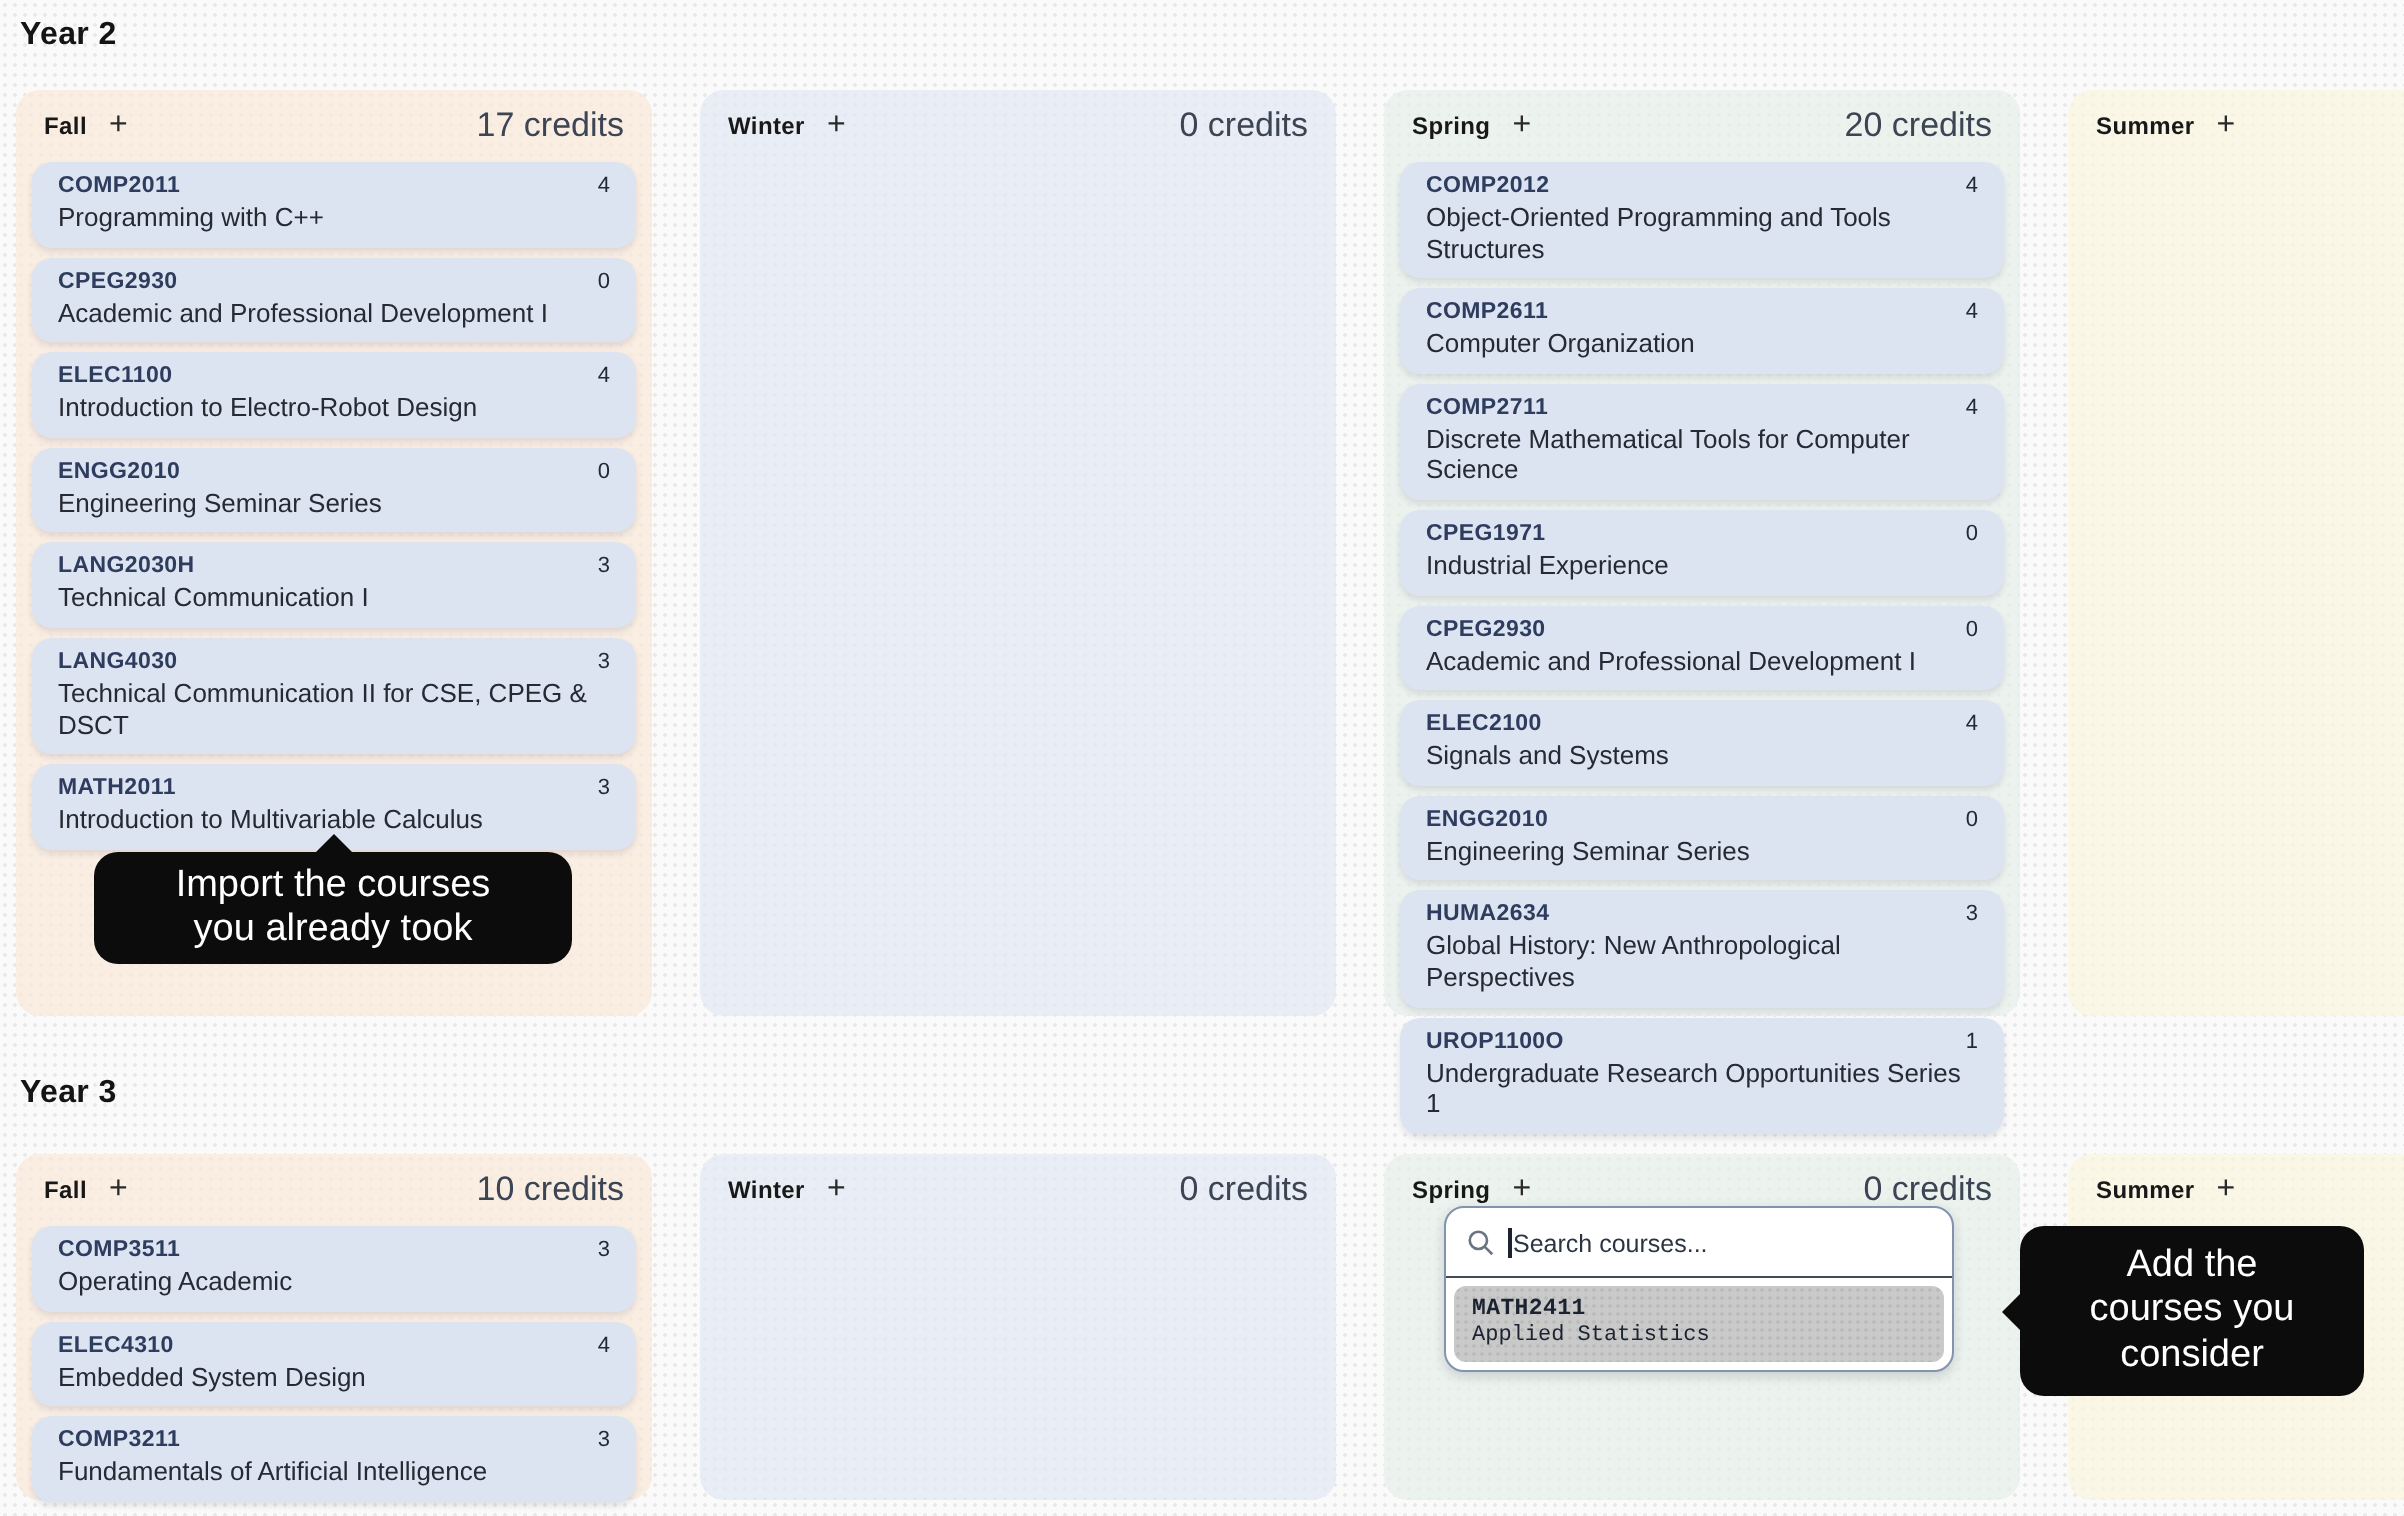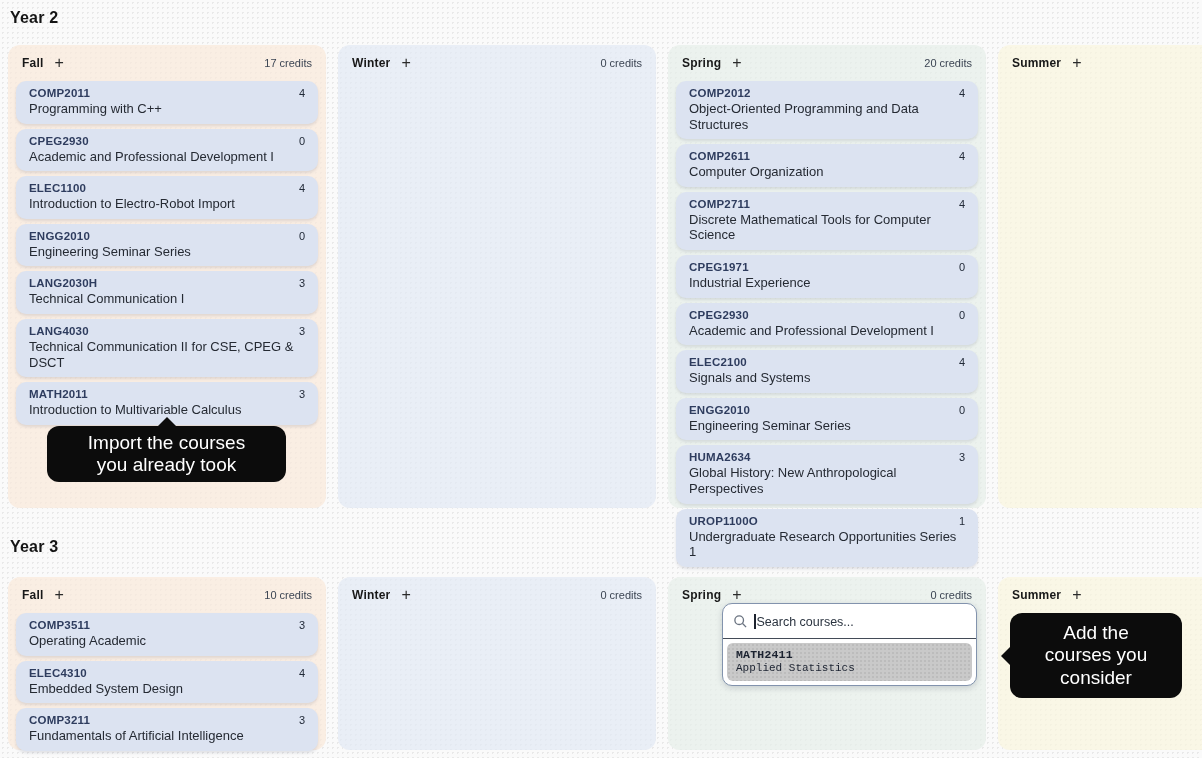--- a/index.html
+++ b/index.html
@@ -10,42 +10,42 @@
     background-image:radial-gradient(#e9e9e9 1px, transparent 1px);
     background-size:5px 5px;
     color:#1b1b1b;
   }
   .page { position:relative; width:1202px; height:758px; overflow:hidden; }
 
   .year-title { font-size:16px; font-weight:700; color:#141414; line-height:20px; letter-spacing:.2px; }
   .year-0 .year-title { margin:8px 0 17px 10px; }
   .year-1 .year-title { margin:29px 0 20px 10px; }
 
-  .columns-row { display:flex; gap:12px; padding-left:8px; align-items:stretch; }
+  .columns-row { display:flex; gap:24px; padding-left:8px; align-items:stretch; }
   .year-0 .columns-row { height:463px; }
   .year-1 .columns-row { height:173px; }
 
   .column {
     flex:0 0 318px; width:318px; border-radius:12px; padding:9px 7px 8px;
     background-image:radial-gradient(rgba(0,0,0,0.02) 1px, transparent 1px);
     background-size:5px 5px;
   }
   .col-fall   { background-color:#faeee3; }
   .col-winter { background-color:#e9eef6; }
   .col-spring { background-color:#ecf2ee; }
   .col-summer { background-color:#faf7e6; }
 
   .col-header { display:flex; align-items:center; padding:0 7px; margin-bottom:9px; height:18px; }
   .col-label { font-size:12px; font-weight:700; color:#181818; letter-spacing:.2px; }
   .add-btn {
     margin-left:11px; background:none; border:none; font-size:16px; font-weight:400;
     color:#2a2a2a; line-height:14px; cursor:pointer; padding:0;
     font-family:"Liberation Sans","DejaVu Sans",sans-serif;
   }
-  .col-credits { margin-left:auto; font-size:11px; color:#3c4553; }
+  .col-credits { margin-left:auto; font-size:17px; color:#3c4553; }
 
   .course-list { display:flex; flex-direction:column; gap:5px; padding:0 1px; }
   .card {
     background:#dce3f1; border-radius:10px; padding:6px 13px 7px;
     box-shadow:0 2px 3px rgba(40,50,80,0.12); cursor:grab;
   }
   .card-top { display:flex; justify-content:space-between; align-items:baseline; }
   .course-code { font-size:11.5px; font-weight:700; color:#2e3c5e; letter-spacing:.2px; }
   .course-credits { font-size:11px; color:#222a38; }
   .course-name { font-size:13px; color:#252a33; margin-top:2px; line-height:1.2; }
@@ -123,21 +123,21 @@
       <span class="course-credits">0</span>
     </div>
     <div class="course-name">Academic and Professional Development I</div>
   </div>
 
   <div class="card">
     <div class="card-top">
       <span class="course-code">ELEC1100</span>
       <span class="course-credits">4</span>
     </div>
-    <div class="course-name">Introduction to Electro-Robot Import</div>
+    <div class="course-name">Introduction to Electro-Robot Design</div>
   </div>
 
   <div class="card">
     <div class="card-top">
       <span class="course-code">ENGG2010</span>
       <span class="course-credits">0</span>
     </div>
     <div class="course-name">Engineering Seminar Series</div>
   </div>
 
@@ -181,21 +181,21 @@
       <span class="col-label">Spring</span>
       <button class="add-btn">+</button>
       <span class="col-credits">20 credits</span>
     </div>
     <div class="course-list">
   <div class="card">
     <div class="card-top">
       <span class="course-code">COMP2012</span>
       <span class="course-credits">4</span>
     </div>
-    <div class="course-name">Object-Oriented Programming and Data Structures</div>
+    <div class="course-name">Object-Oriented Programming and Tools Structures</div>
   </div>
 
   <div class="card">
     <div class="card-top">
       <span class="course-code">COMP2611</span>
       <span class="course-credits">4</span>
     </div>
     <div class="course-name">Computer Organization</div>
   </div>
 

